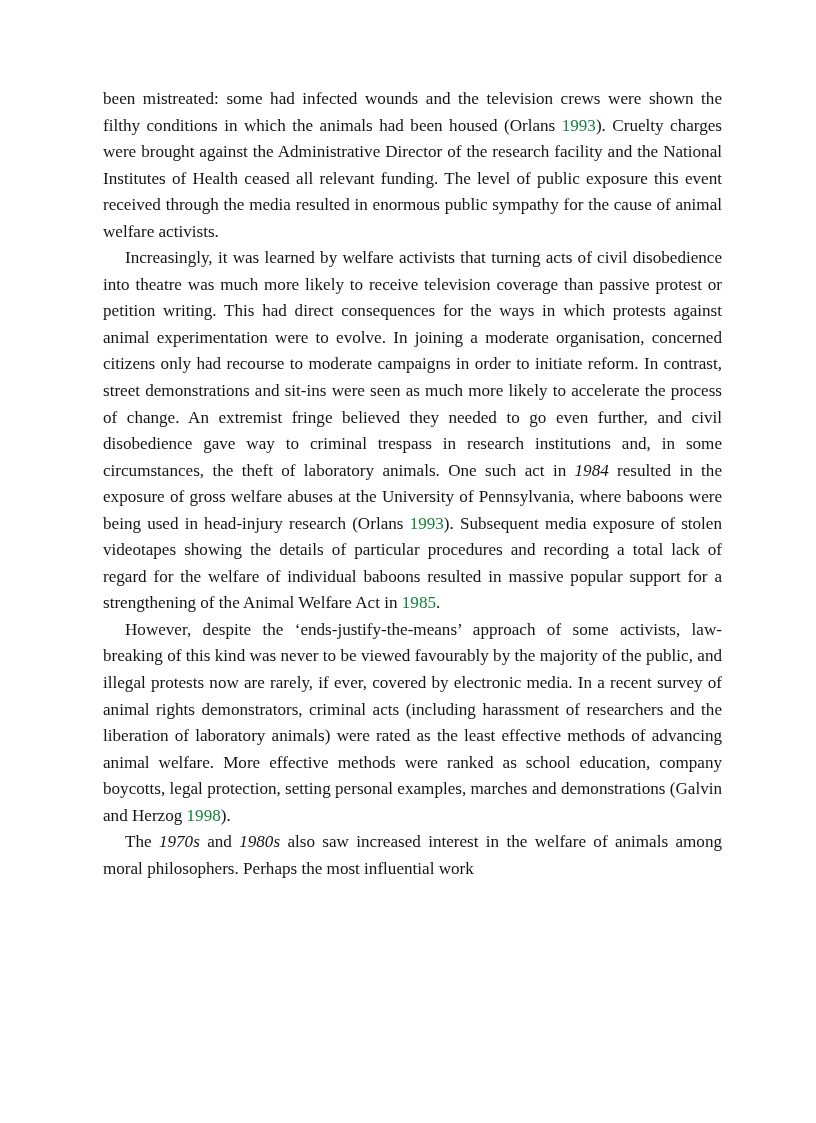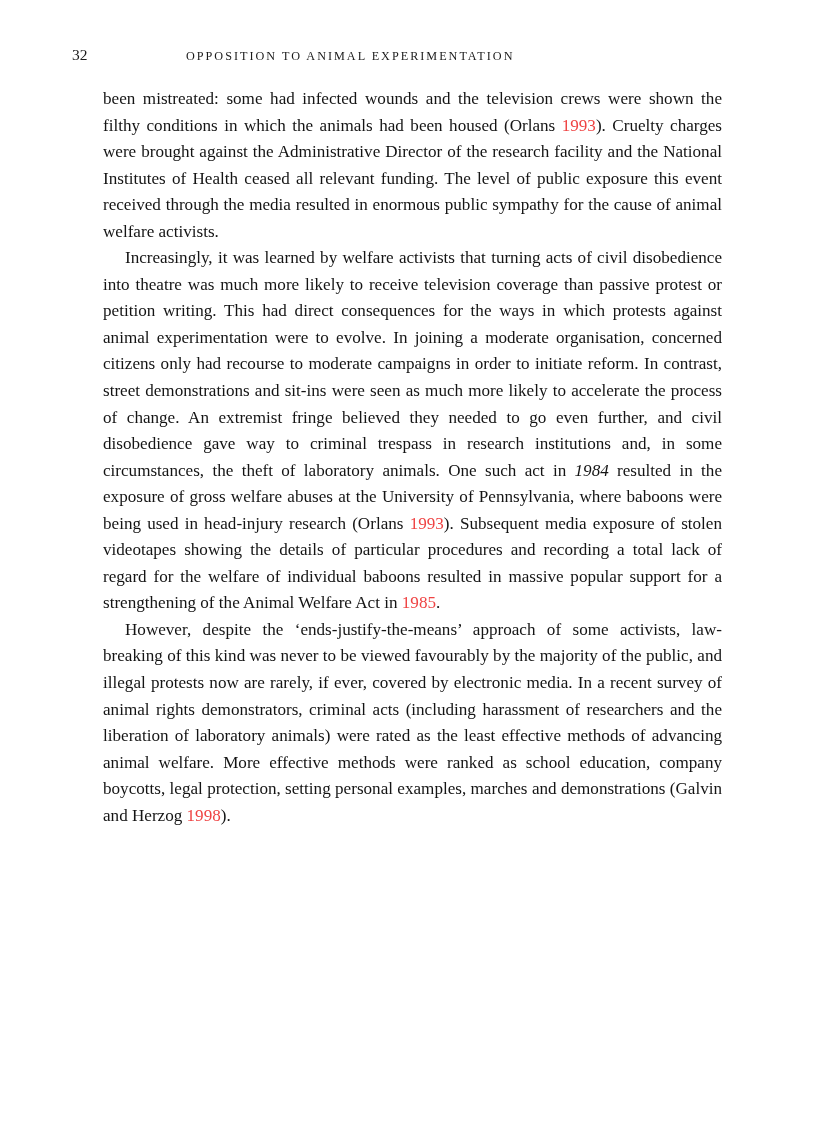--- a/index.html
+++ b/index.html
@@ -83,42 +83,39 @@
 
   
   .osf {
     font-variant-numeric: oldstyle-nums;
     font-feature-settings: "onum" 1;
     font-style: italic;
   }
 
   
   .cite-year {
-    color: #ef4444;
+    color: #15803d;
     font-variant-numeric: oldstyle-nums;
     font-feature-settings: "onum" 1;
     text-decoration: none;
   }
 
   .work-title {
   }
 </style>
 </head>
 <body>
 
 <div class="page">
 
-  <div class="page-header">
-    <span class="folio">32</span>
-    <span class="running-head">OPPOSITION TO ANIMAL EXPERIMENTATION</span>
-  </div>
 
   <div class="textblock">
 
     <p class="para"><span>been mistreated: some had infected wounds and the television crews were shown the filthy conditions in which the animals had been housed (Orlans </span><a class="cite-year" href="#">1993</a><span>). Cruelty charges were brought against the Administrative Director of the research facility and the National Institutes of Health ceased all relevant funding. The level of public exposure this event received through the media resulted in enormous public sympathy for the cause of animal welfare activists.</span></p>
 
     <p class="para indent"><span>Increasingly, it was learned by welfare activists that turning acts of civil disobedience into theatre was much more likely to receive television coverage than passive protest or petition writing. This had direct consequences for the ways in which protests against animal experimentation were to evolve. In joining a moderate organisation, concerned citizens only had recourse to moderate campaigns in order to initiate reform. In contrast, street demonstrations and sit-ins were seen as much more likely to accelerate the process of change. An extremist fringe believed they needed to go even further, and civil disobedience gave way to criminal trespass in research institutions and, in some circumstances, the theft of laboratory animals. One such act in </span><span class="osf">1984</span><span> resulted in the exposure of gross welfare abuses at the University of Pennsylvania, where baboons were being used in head-injury research (Orlans </span><a class="cite-year" href="#">1993</a><span>). Subsequent media exposure of stolen videotapes showing the details of particular procedures and recording a total lack of regard for the welfare of individual baboons resulted in massive popular support for a strengthening of the </span><span class="work-title">Animal Welfare Act</span><span> in </span><a class="cite-year" href="#">1985</a><span>.</span></p>
 
     <p class="para indent"><span>However, despite the ‘ends-justify-the-means’ approach of some activists, law-breaking of this kind was never to be viewed favourably by the majority of the public, and illegal protests now are rarely, if ever, covered by electronic media. In a recent survey of animal rights demonstrators, criminal acts (including harassment of researchers and the liberation of laboratory animals) were rated as the least effective methods of advancing animal welfare. More effective methods were ranked as school education, company boycotts, legal protection, setting personal examples, marches and demonstrations (Galvin and Herzog </span><a class="cite-year" href="#">1998</a><span>).</span></p>
 
+    <p class="para indent"><span>The </span><span class="osf">1970s</span><span> and </span><span class="osf">1980s</span><span> also saw increased interest in the welfare of animals among moral philosophers. Perhaps the most influential work</span></p>
 
   </div>
 </div>
 
 </body></html>

